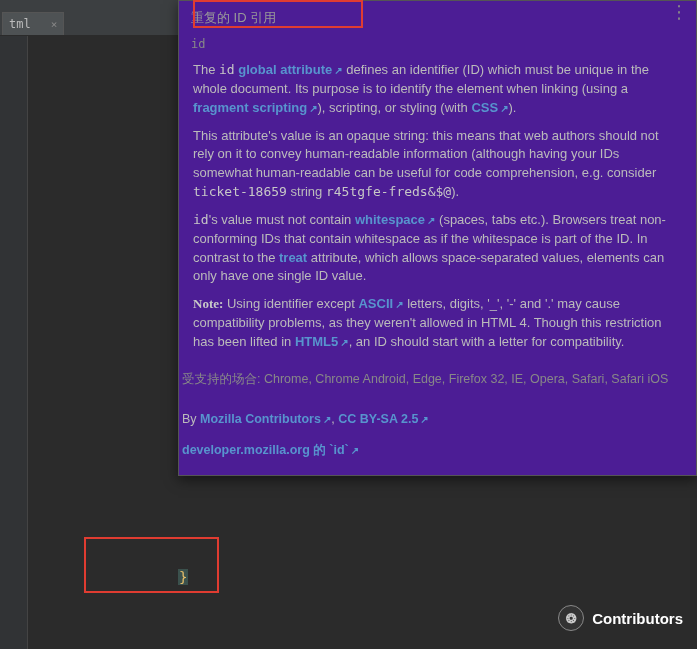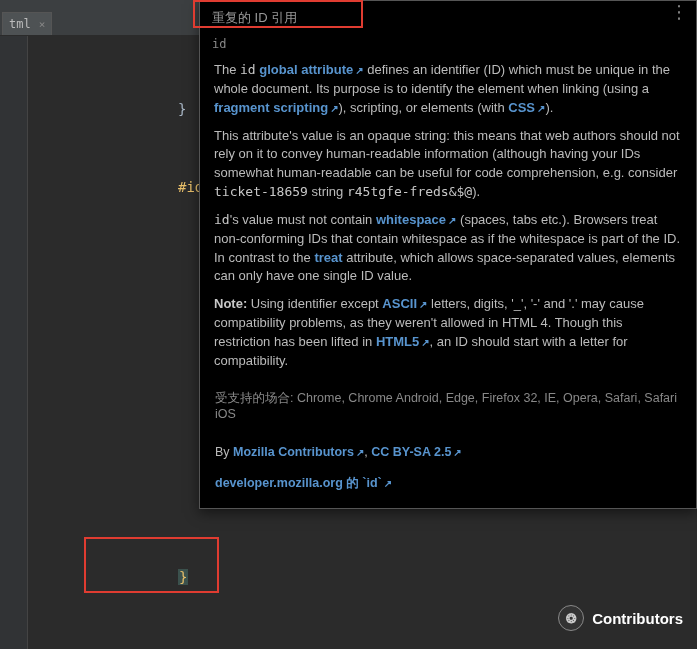--- a/index.html
+++ b/index.html
@@ -20,21 +20,21 @@
     display: flex;
     align-items: flex-end;
   }
   .file-tab {
     background: #4e5254;
     border: 1px solid #555;
     border-bottom: none;
     padding: 4px 6px;
     display: flex;
     align-items: center;
-    gap: 8px;
+    gap: 20px;
     font-size: 12px;
     color: #bbbbbb;
     margin-left: 2px;
   }
   .file-tab .close-x { color: #888; font-size: 11px; cursor: pointer; }
   .editor-wrap {
     display: flex;
     height: calc(649px - 36px);
   }
   .gutter {
@@ -52,23 +52,23 @@
   }
   .code-line { height: 26px; }
   .sel { color: #e8bf6a; }
   .brace { color: #a9b7c6; }
   .hl-brace { background: #3b514d; color:#e8bf6a; padding:0 1px;}
   .ind4 { padding-left: 140px; }
 
   .doc-popup {
     position: absolute;
     top: 0;
-    left: 199px;
+    left: 178px;
     right: 0;
-    background: #000000;
+    background: #4c1d95;
     border: 1px solid #555;
     box-shadow: 0 4px 12px rgba(0,0,0,0.5);
     font-family: -apple-system, 'Segoe UI', sans-serif;
     font-size: 13px;
     color: #bbbbbb;
     padding-bottom: 12px;
   }
   .doc-header {
     padding: 8px 12px 6px;
     color: #999;
@@ -91,23 +91,23 @@
   }
   .doc-body {
     padding: 6px 14px;
     line-height: 1.45;
     color: #bbbbbb;
   }
   .doc-body p { margin-bottom: 9px; }
   .doc-body code, .mono { font-family: Consolas, monospace; color:#c7c7c7;}
   .doc-body a, .lnk { color: #5894ce; text-decoration: none; font-weight: bold; }
   .ext::after { content: "↗"; font-size: 10px; margin-left:2px; color:#5894ce;}
-  .bold { font-weight: bold; color:#c8c8c8;}
+  .bold { font-weight: bold; color:#c8c8c8;font-family:Liberation Serif, serif;}
   .doc-foot {
-    padding: 4px 15px;
+    padding: 4px 3px;
     color: #888;
     font-size: 12.5px;
   }
 
   .red-box {
     position: absolute;
     border: 2px solid #e03c31;
     pointer-events: none;
     z-index: 50;
   }
@@ -167,21 +167,21 @@
   </div>
 </div>
 
 <div class="doc-popup">
   <div class="doc-header">
     <span>重复的 ID 引用</span>
     <span class="doc-more">⋮</span>
   </div>
   <div class="doc-sub">id</div>
   <div class="doc-body">
-    <p><span>The </span><code>id</code><span> </span><a class="lnk ext">global attribute</a><span> defines an identifier (ID) which must be unique in the whole document. Its purpose is to identify the element when linking (using a </span><a class="lnk ext">fragment scripting</a><span>), scripting, or elements (with </span><a class="lnk ext">CSS</a><span>).</span></p>
+    <p><span>The </span><code>id</code><span> </span><a class="lnk ext">global attribute</a><span> defines an identifier (ID) which must be unique in the whole document. Its purpose is to identify the element when linking (using a </span><a class="lnk ext">fragment scripting</a><span>), scripting, or styling (with </span><a class="lnk ext">CSS</a><span>).</span></p>
     <p><span>This attribute's value is an opaque string: this means that web authors should not rely on it to convey human-readable information (although having your IDs somewhat human-readable can be useful for code comprehension, e.g. consider </span><code>ticket-18659</code><span> string </span><code>r45tgfe-freds&amp;$@</code><span>).</span></p>
     <p><code>id</code><span>'s value must not contain </span><a class="lnk ext">whitespace</a><span> (spaces, tabs etc.). Browsers treat non-conforming IDs that contain whitespace as if the whitespace is part of the ID. In contrast to the </span><a class="lnk">treat</a><span> attribute, which allows space-separated values, elements can only have one single ID value.</span></p>
     <p><span class="bold">Note:</span><span> Using identifier except </span><a class="lnk ext">ASCII</a><span> letters, digits, '_', '-' and '.' may cause compatibility problems, as they weren't allowed in HTML 4. Though this restriction has been lifted in </span><a class="lnk ext">HTML5</a><span>, an ID should start with a letter for compatibility.</span></p>
   </div>
   <div class="doc-foot">
     <span style="color:#888">受支持的场合:</span><span> Chrome, Chrome Android, Edge, Firefox 32, IE, Opera, Safari, Safari iOS</span>
   </div>
   <div class="doc-foot" style="margin-top:16px;color:#bbb">
     <span>By </span><a class="lnk ext">Mozilla Contributors</a><span>, </span><a class="lnk ext">CC BY-SA 2.5</a>
   </div>

